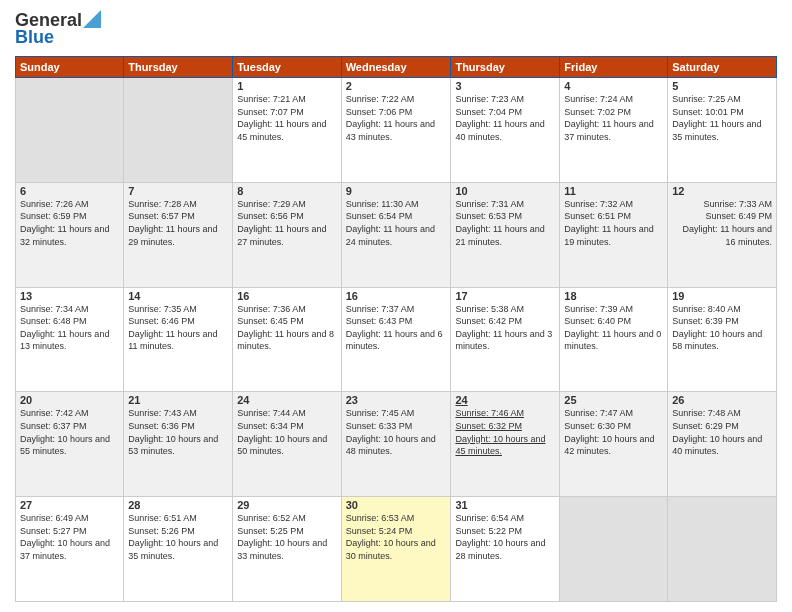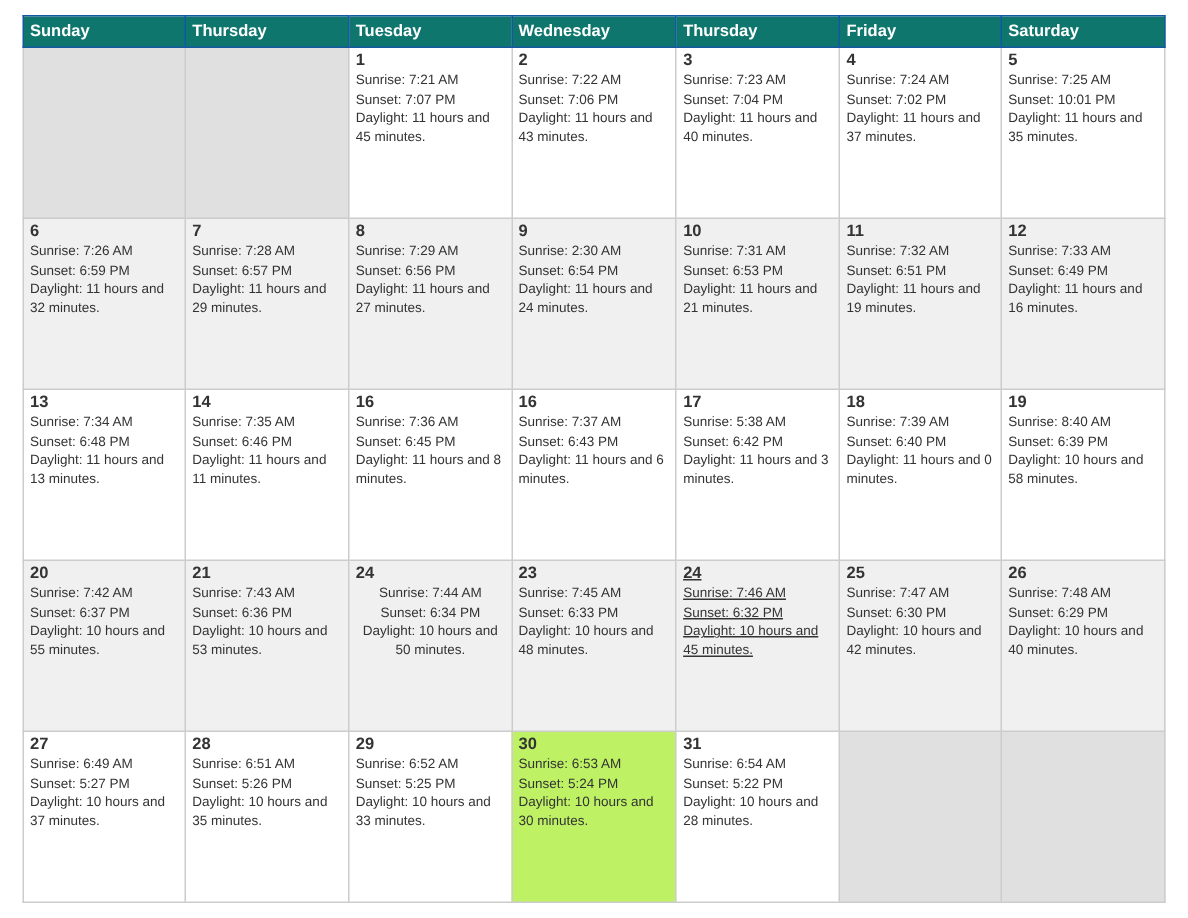--- a/index.html
+++ b/index.html
@@ -65,21 +65,21 @@
       color: #333;
       height: 80px;
     }
     .calendar tr:nth-child(even) td {
       background: #f5f5f5;
     }
     .calendar tr:nth-child(odd) td {
       background: #fff;
     }
     
-    .calendar thead tr th { background: #0f766e; }
+    .calendar thead tr th { background: #c2410c; }
     .day-num {
       font-size: 11px;
       font-weight: bold;
       color: #333;
       display: block;
       margin-bottom: 1px;
     }
     .day-info {
       font-size: 9px;
       color: #333;
@@ -90,20 +90,35 @@
     }
     
     .row-even td { background: #f0f0f0; }
     .row-odd td { background: #ffffff; }
     .row-even .empty-cell, .row-odd .empty-cell { background: #e0e0e0 !important; }
   </style>
 </head>
 <body>
 
 <div class="page">
+  <div class="header">
+    <div class="logo">
+      <div style="display:flex;align-items:center;">
+        <span style="font-size:18px;font-weight:bold;color:#333;">General</span>
+        <svg width="18" height="18" viewBox="0 0 18 18" style="margin-left:1px;margin-top:-4px;">
+          <polygon points="0,18 18,18 18,0" fill="#4a9fd4"></polygon>
+        </svg>
+      </div>
+      <span style="font-size:18px;font-weight:bold;color:#1a6bb5;margin-top:-4px;">Blue</span>
+    </div>
+    <div class="title-block">
+      <div class="month-title"></div>
+      <div class="subtitle"></div>
+    </div>
+  </div>
 
   <table class="calendar">
     <thead>
       <tr>
       <th>Sunday</th>
           <th>Thursday</th>
           <th>Tuesday</th>
           <th>Wednesday</th>
           <th>Thursday</th>
           <th>Friday</th>
@@ -159,39 +174,39 @@
 Daylight: 11 hours and 29 minutes.</div>
           </td>
           <td style="background: rgb(240, 240, 240);">
             <span class="day-num">8</span>
             <div class="day-info" style="white-space: pre-line;">Sunrise: 7:29 AM
 Sunset: 6:56 PM
 Daylight: 11 hours and 27 minutes.</div>
           </td>
           <td style="background: rgb(240, 240, 240);">
             <span class="day-num">9</span>
-            <div class="day-info" style="white-space: pre-line;">Sunrise: 2:30 AM
+            <div class="day-info" style="white-space: pre-line;">Sunrise: 11:30 AM
 Sunset: 6:54 PM
 Daylight: 11 hours and 24 minutes.</div>
           </td>
           <td style="background: rgb(240, 240, 240);">
             <span class="day-num">10</span>
             <div class="day-info" style="white-space: pre-line;">Sunrise: 7:31 AM
 Sunset: 6:53 PM
 Daylight: 11 hours and 21 minutes.</div>
           </td>
           <td style="background: rgb(240, 240, 240);">
             <span class="day-num">11</span>
             <div class="day-info" style="white-space: pre-line;">Sunrise: 7:32 AM
 Sunset: 6:51 PM
 Daylight: 11 hours and 19 minutes.</div>
           </td>
           <td style="background: rgb(240, 240, 240);">
             <span class="day-num">12</span>
-            <div class="day-info" style="white-space: pre-line;">Sunrise: 7:33 AM
+            <div class="day-info" style="white-space: pre-line; text-align: right;">Sunrise: 7:33 AM
 Sunset: 6:49 PM
 Daylight: 11 hours and 16 minutes.</div>
           </td>
         </tr>
         <tr class="row-odd">
           <td style="background: rgb(255, 255, 255);">
             <span class="day-num">13</span>
             <div class="day-info" style="white-space: pre-line;">Sunrise: 7:34 AM
 Sunset: 6:48 PM
 Daylight: 11 hours and 13 minutes.</div>
@@ -241,21 +256,21 @@
 Daylight: 10 hours and 55 minutes.</div>
           </td>
           <td style="background: rgb(240, 240, 240);">
             <span class="day-num">21</span>
             <div class="day-info" style="white-space: pre-line;">Sunrise: 7:43 AM
 Sunset: 6:36 PM
 Daylight: 10 hours and 53 minutes.</div>
           </td>
           <td style="background: rgb(240, 240, 240);">
             <span class="day-num">24</span>
-            <div class="day-info" style="white-space: pre-line; text-align: center;">Sunrise: 7:44 AM
+            <div class="day-info" style="white-space: pre-line;">Sunrise: 7:44 AM
 Sunset: 6:34 PM
 Daylight: 10 hours and 50 minutes.</div>
           </td>
           <td style="background: rgb(240, 240, 240);">
             <span class="day-num">23</span>
             <div class="day-info" style="white-space: pre-line;">Sunrise: 7:45 AM
 Sunset: 6:33 PM
 Daylight: 10 hours and 48 minutes.</div>
           </td>
           <td style="background: rgb(240, 240, 240); text-decoration: underline;">
@@ -289,21 +304,21 @@
             <div class="day-info" style="white-space: pre-line;">Sunrise: 6:51 AM
 Sunset: 5:26 PM
 Daylight: 10 hours and 35 minutes.</div>
           </td>
           <td style="background: rgb(255, 255, 255); margin-left: 37px;">
             <span class="day-num">29</span>
             <div class="day-info" style="white-space: pre-line;">Sunrise: 6:52 AM
 Sunset: 5:25 PM
 Daylight: 10 hours and 33 minutes.</div>
           </td>
-          <td style="background: #bef264;">
+          <td style="background: #fef9c3;">
             <span class="day-num">30</span>
             <div class="day-info" style="white-space: pre-line;">Sunrise: 6:53 AM
 Sunset: 5:24 PM
 Daylight: 10 hours and 30 minutes.</div>
           </td>
           <td style="background: rgb(255, 255, 255);">
             <span class="day-num">31</span>
             <div class="day-info" style="white-space: pre-line;">Sunrise: 6:54 AM
 Sunset: 5:22 PM
 Daylight: 10 hours and 28 minutes.</div>

